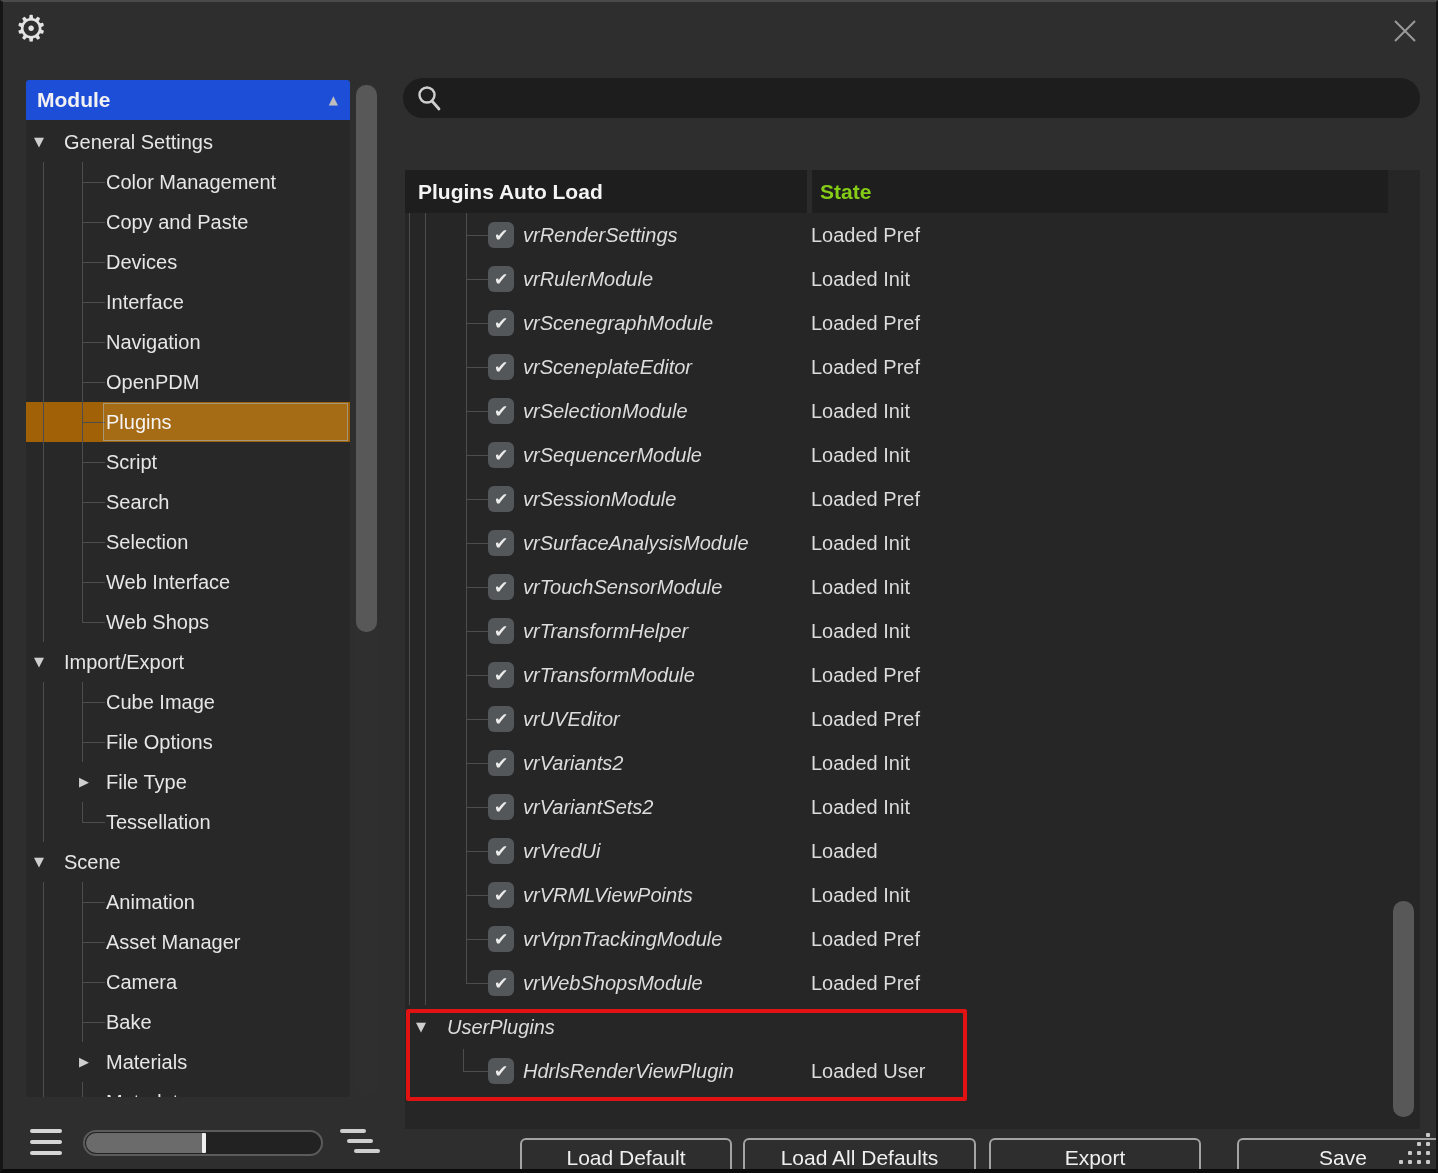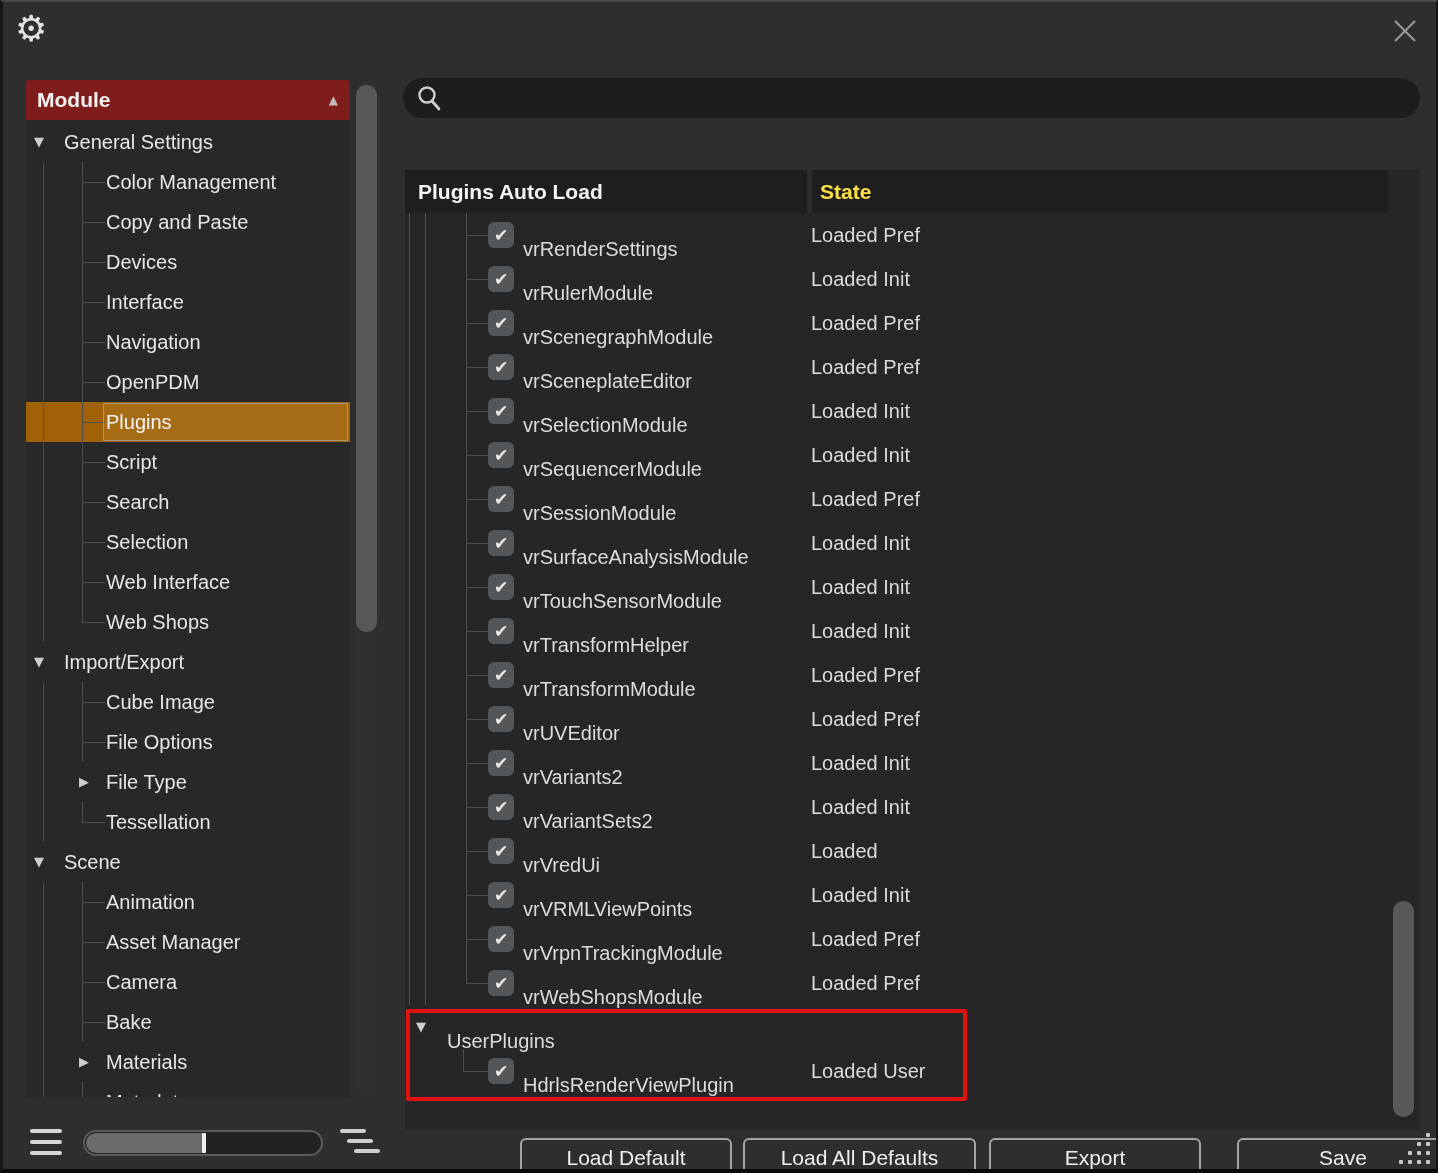--- a/index.html
+++ b/index.html
@@ -12,21 +12,21 @@
   .sym{font-family:"DejaVu Sans",sans-serif;}
 
   
   .titlebar{position:absolute;left:0;top:0;width:100%;height:62px;}
   .gear{position:absolute;left:12px;top:5px;font-size:36px;color:#e3e3e3;line-height:44px;}
   .title{position:absolute;left:57px;top:0;height:58px;line-height:58px;font-size:23px;color:#989898;}
   .closebtn{position:absolute;right:14px;top:12px;width:34px;height:34px;cursor:pointer;}
 
   
   .sidebar{position:absolute;left:23px;top:78px;width:324px;height:1017px;background:#282828;border-radius:3px;}
-  .side-header{position:relative;height:40px;background:#7f1d1d;border-radius:3px 3px 0 0;}
+  .side-header{position:relative;height:40px;background:#1d4ed8;border-radius:3px 3px 0 0;}
   .side-header .hlabel{position:absolute;left:11px;top:0;height:40px;line-height:40px;font-size:21px;font-weight:bold;color:#f2f2f2;}
   .sortind{position:absolute;right:12px;top:0;height:40px;line-height:40px;font-size:12px;color:#bdbdbd;}
   .tree{position:absolute;left:0;top:40px;right:0;bottom:0;overflow:hidden;padding-top:2px;}
   .srow{position:relative;height:40px;font-size:20px;color:#e6e6e6;}
   .srow .slabel{position:absolute;top:0;height:40px;line-height:40px;white-space:nowrap;}
   .srow.l0 .slabel{left:38px;}
   .srow.l1 .slabel{left:80px;}
   .g{position:absolute;background:#4d4d4d;}
   .gv{width:1px;top:0;bottom:0;}
   .gv.half{bottom:50%;}
@@ -48,30 +48,30 @@
   
   .search{position:absolute;left:400px;top:76px;width:1017px;height:40px;border-radius:20px;background:#1d1d1d;}
   .search svg{position:absolute;left:13px;top:7px;}
   .search input{position:absolute;left:44px;top:2px;right:16px;height:34px;background:transparent;border:none;outline:none;color:#dddddd;font-size:20px;font-family:"Liberation Sans",sans-serif;}
 
   
   .tablepanel{position:absolute;left:402px;top:137px;width:1015px;height:959px;background:#262626;margin-top:31px;}
   .thead{position:absolute;left:0;top:0;width:983px;height:43px;background:#1e1e1e;}
   .thead .hdiv{position:absolute;left:402px;top:0;width:5px;height:43px;background:#2b2b2b;}
   .thead .h1{position:absolute;left:13px;top:0;height:43px;line-height:43px;font-size:21px;font-weight:bold;color:#f4f4f4;}
-  .thead .h2{position:absolute;left:415px;top:0;height:43px;line-height:43px;font-size:21px;font-weight:bold;color:#fde047;}
+  .thead .h2{position:absolute;left:415px;top:0;height:43px;line-height:43px;font-size:21px;font-weight:bold;color:#84cc16;}
   .rows{position:absolute;left:0;top:43px;right:0;bottom:0;overflow:hidden;}
   .prow{position:relative;height:44px;font-size:20px;color:#dcdcdc;}
   .prow .tg0{left:4px;}
   .prow .tg1{left:20px;}
   .prow .tg2{left:61px;}
   .prow .ttick{left:61px;width:22px;}
   .cb{position:absolute;left:83px;top:50%;transform:translateY(-50%);width:26px;height:26px;border-radius:6px;background:#54575a;cursor:pointer;}
   .chk{position:absolute;left:0;top:0;width:26px;height:26px;line-height:26px;text-align:center;font-size:17px;color:#ececec;font-family:"DejaVu Sans",sans-serif;}
-  .pname{position:absolute;left:118px;top:14px;height:44px;line-height:44px;white-space:nowrap;}
+  .pname{position:absolute;left:118px;top:0;height:44px;line-height:44px;white-space:nowrap;font-style:italic;}
   .pstate{position:absolute;left:406px;top:0;height:44px;line-height:44px;white-space:nowrap;}
   .prow.group .grp-arrow{position:absolute;left:11px;top:0;height:44px;line-height:44px;font-size:13px;}
   .prow.group .gname{left:42px;}
   .prow.uchild .ucv{position:absolute;left:58px;top:0;width:1px;height:50%;background:#4d4d4d;}
   .prow.uchild .uch{position:absolute;left:58px;top:50%;width:25px;height:1px;background:#4d4d4d;}
   .redbox{position:absolute;left:1px;top:839px;width:561px;height:92px;border:4px solid #e01212;border-radius:2px;pointer-events:none;}
   .tscroll-thumb{position:absolute;left:988px;top:731px;width:21px;height:216px;border-radius:10px;background:#585858;}
 
   
   .fbtn{position:absolute;top:1136px;height:39px;border-radius:6px;border:2px solid #a4a4a4;background:#2e2e2e;color:#efefef;font-size:21px;font-family:"Liberation Sans",sans-serif;cursor:pointer;}

